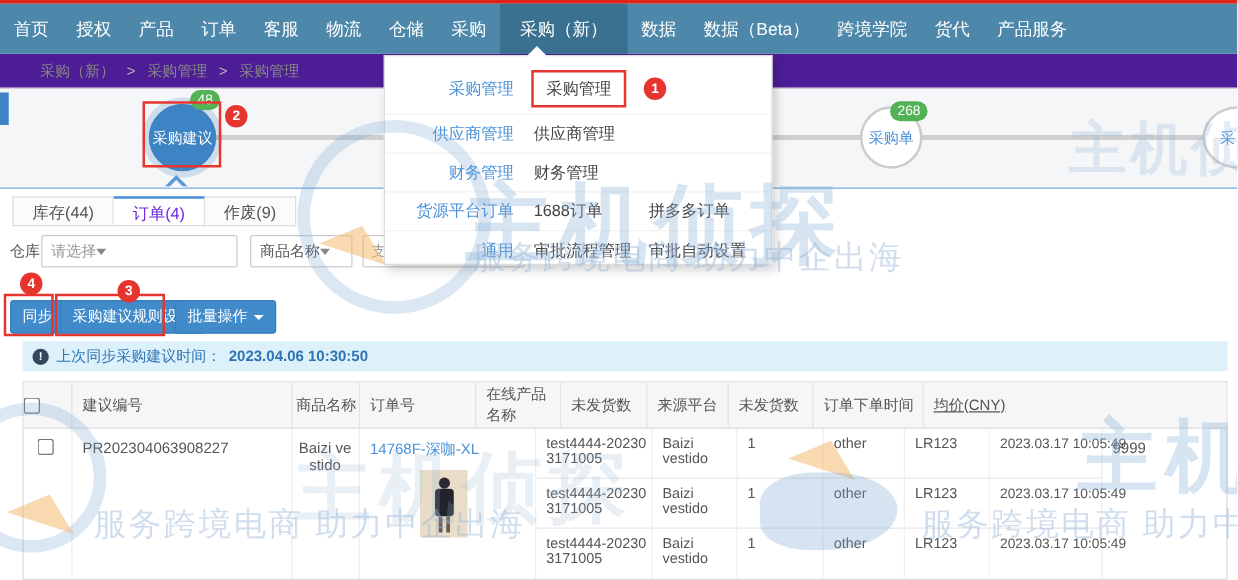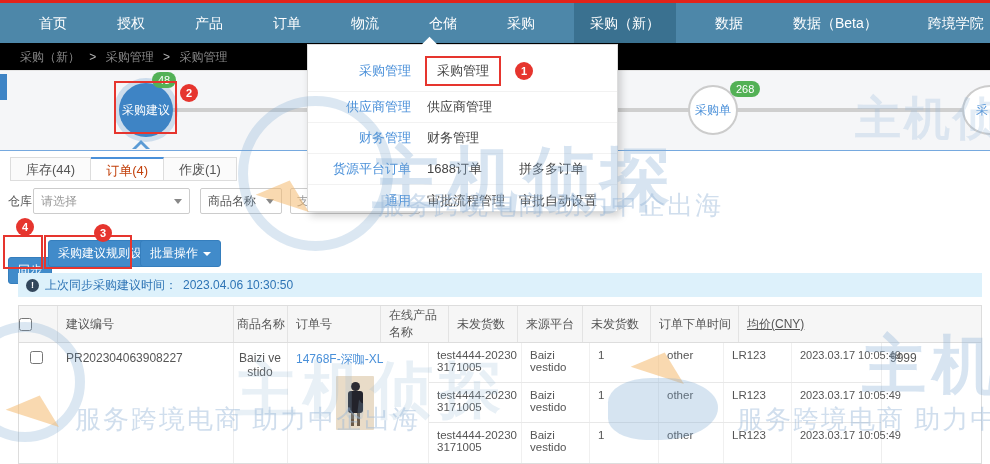--- a/index.html
+++ b/index.html
@@ -4,25 +4,25 @@
 <style>
   * { margin:0; padding:0; box-sizing:border-box; }
   html,body { background:#fff; }
   body { font-family:"Liberation Sans","DejaVu Sans",sans-serif; }
   .screen { position:relative; width:990px; height:464px; overflow:hidden; background:#fff; }
   .abs { position:absolute; }
 
   
   .topline { left:0; top:0; width:990px; height:3px; background:#e2231a; }
   .nav { left:0; top:3px; width:990px; height:40px; background:#4d87a9; display:flex; align-items:stretch; z-index:15; }
-  .nav-item { color:#fff; font-size:14px; line-height:40px; padding:0 11px; cursor:pointer; white-space:nowrap;margin-left:28px; }
+  .nav-item { color:#fff; font-size:14px; line-height:40px; padding:0 11px; cursor:pointer; white-space:nowrap; }
   .nav-item.active { background:#3a7190; padding:0 16px; }
 
   
-  .crumbbar { left:0; top:43px; width:990px; height:28px; background:#000000; border-bottom:1px solid #e5e5e5; line-height:28px; padding-left:20px; font-size:12px; color:#888; }
+  .crumbbar { left:0; top:43px; width:990px; height:28px; background:#4c1d95; border-bottom:1px solid #e5e5e5; line-height:28px; padding-left:32px; font-size:12px; color:#888; }
   .crumb-sep { color:#b5b5b5; margin:0 6px; }
 
   
   .stepper { left:0; top:71px; width:990px; height:80px; background:#f5f6f8; border-bottom:1px solid #76a9df; }
   .step-line { left:146px; top:108px; width:840px; height:4px; background:#cfcfcf; }
   .step1 { left:119px; top:83px; width:54px; height:54px; border-radius:50%; background:#3e84c5; box-shadow:0 0 0 5px rgba(62,132,197,.22); color:#fff; font-size:12px; display:flex; align-items:center; justify-content:center; }
   .step2 { left:688px; top:85px; width:50px; height:50px; border-radius:50%; background:#fff; border:2px solid #ccc; color:#4a90d9; font-size:12px; display:flex; align-items:center; justify-content:center; }
   .step3 { left:962px; top:85px; width:56px; height:50px; border-radius:50%; background:#fff; border:2px solid #ccc; color:#4a90d9; font-size:12px; display:flex; align-items:center; padding-left:12px; }
   .badge-green { background:#53b156; color:#fff; font-size:11px; border-radius:9px; padding:1px 6px; line-height:14px; z-index:6; }
   .caret-up-outer { left:132px; top:140px; width:0; height:0; border-left:9px solid transparent; border-right:9px solid transparent; border-bottom:9px solid #5b9bd5; }
@@ -41,37 +41,37 @@
   .menu-row-wrap { position:relative; }
 
   
   .ann { width:18px; height:18px; border-radius:50%; background:#e6352e; color:#fff; font-size:11px; font-weight:bold; display:flex; align-items:center; justify-content:center; z-index:40; }
   .redbox { border:2px solid #e6352e; z-index:40; pointer-events:none; }
 
   
   .tabs { left:10px; top:157px; display:flex; z-index:4;justify-content:center; }
   .tab { border:1px solid #ddd; background:#fbfbfb; color:#555; font-size:13px; padding:3px 15px; height:24px; line-height:17px; cursor:pointer; }
   .tab + .tab { border-left:none; }
-  .tab.active { background:#fff; border-top:2px solid #4a90d9; color:#c2410c; }
+  .tab.active { background:#fff; border-top:2px solid #4a90d9; color:#6d28d9; }
 
   
   .filters { left:0; top:188px; width:990px; height:27px; z-index:3; }
   .flabel { left:8px; top:5px; font-size:12px; color:#555; }
-  .select { height:26px; border:1px solid #ccc; background:#fff; border-radius:2px; display:flex; align-items:center; justify-content:space-between; padding:0 7px; font-size:12px; cursor:pointer; }
+  .select { height:26px; border:1px solid #ccc; background:#fff; border-radius:2px; display:flex; align-items:center; padding:0 7px; font-size:12px; cursor:pointer; }
   .sel-caret { width:0; height:0; border-left:4px solid transparent; border-right:4px solid transparent; border-top:5px solid #888; }
   .textinput { height:26px; border:1px solid #ccc; background:#fff; border-radius:2px; font-size:12px; color:#999; padding:0 6px; line-height:24px; }
 
   
   .btn { background:#418bca; border:1px solid #357ebd; color:#fff; font-size:12px; height:27px; border-radius:3px; padding:0 9px; cursor:pointer; display:inline-flex; align-items:center; gap:5px; }
   .btn-caret { width:0; height:0; border-left:4px solid transparent; border-right:4px solid transparent; border-top:4px solid #fff; }
 
   
   .infobar { left:18px; top:273px; width:964px; height:24px; background:#ddf1fb; color:#2e74b5; font-size:12px; display:flex; align-items:center; padding-left:8px; gap:6px; }
   .info-icon { width:13px; height:13px; border-radius:50%; background:#33475c; color:#fff; font-size:9px; font-weight:bold; display:flex; align-items:center; justify-content:center; flex:none; }
-  .info-time { font-weight:normal; }
+  .info-time { font-weight:bold; }
 
   
   .tbl { left:18px; top:305px; width:964px; border:1px solid #ddd; background:#fff; font-size:12px; color:#555; }
   .thead { display:flex; background:#f6f6f6; border-bottom:1px solid #ddd; height:37px; align-items:center; }
   .th { padding-left:8px; border-right:1px solid #e3e3e3; height:100%; display:flex; align-items:center; }
   .th:last-child { border-right:none;text-decoration:underline; }
   .tbody-row { display:flex; }
   .td { border-right:1px solid #eee; padding:8px 4px 0 8px; }
   .c-check { width:39px; flex:none; text-align:center; padding-left:0; }
   .c1 { width:176px; flex:none; }
@@ -108,20 +108,21 @@
 <body>
 
 <div class="screen">
 
   <div class="abs topline"></div>
   <div class="abs nav">
     <span class="nav-item">首页</span>
     <span class="nav-item">授权</span>
     <span class="nav-item">产品</span>
     <span class="nav-item">订单</span>
+    <span class="nav-item">客服</span>
     <span class="nav-item">物流</span>
     <span class="nav-item">仓储</span>
     <span class="nav-item">采购</span>
     <span class="nav-item active">采购（新）</span>
     <span class="nav-item">数据</span>
     <span class="nav-item">数据（Beta）</span>
     <span class="nav-item">跨境学院</span>
     <span class="nav-item">货代</span>
     <span class="nav-item">产品服务</span>
   </div>
@@ -133,45 +134,45 @@
     <span class="crumb-sep">&gt;</span>
     <span>采购管理</span>
   </div>
 
   <div class="abs stepper"></div>
   <div class="abs step-line"></div>
   <div class="abs left-tab"></div>
   <div class="abs step1">采购建议</div>
   <div class="abs badge-green" style="left:152px; top:72px;">48</div>
   <div class="abs step2">采购单</div>
-  <div class="abs badge-green" style="left:712px; top:81px;margin-left:18px;">268</div>
+  <div class="abs badge-green" style="left:712px; top:81px;">268</div>
   <div class="abs step3">采</div>
   <div class="abs caret-up-outer"></div>
   <div class="abs caret-up-inner"></div>
 
   <div class="abs tabs">
     <div class="tab">库存(44)</div>
     <div class="tab active">订单(4)</div>
-    <div class="tab">作废(1)</div>
+    <div class="tab">作废(9)</div>
   </div>
 
   <div class="abs filters">
     <span class="abs flabel">仓库</span>
     <div class="abs select" style="left:33px; top:0; width:157px;">
       <span style="color:#9a9a9a;">请选择</span>
       <span class="sel-caret"></span>
     </div>
     <div class="abs select" style="left:200px; top:0; width:82px;">
       <span style="color:#555;">商品名称</span>
       <span class="sel-caret"></span>
     </div>
     <div class="abs textinput" style="left:290px; top:0; width:130px;">支持回</div>
   </div>
 
-  <button class="abs btn" style="left:8px; top:257px;">同步</button>
+  <button class="abs btn" style="left:8px; top:240px;">同步</button>
   <button class="abs btn" style="left:48px; top:240px;">采购建议规则设置</button>
   <button class="abs btn" style="left:140px; top:240px;">
     <span>批量操作</span>
     <span class="btn-caret"></span>
   </button>
 
   <div class="abs infobar">
     <span class="info-icon">!</span>
     <span>上次同步采购建议时间：</span>
     <span class="info-time">2023.04.06 10:30:50</span>

